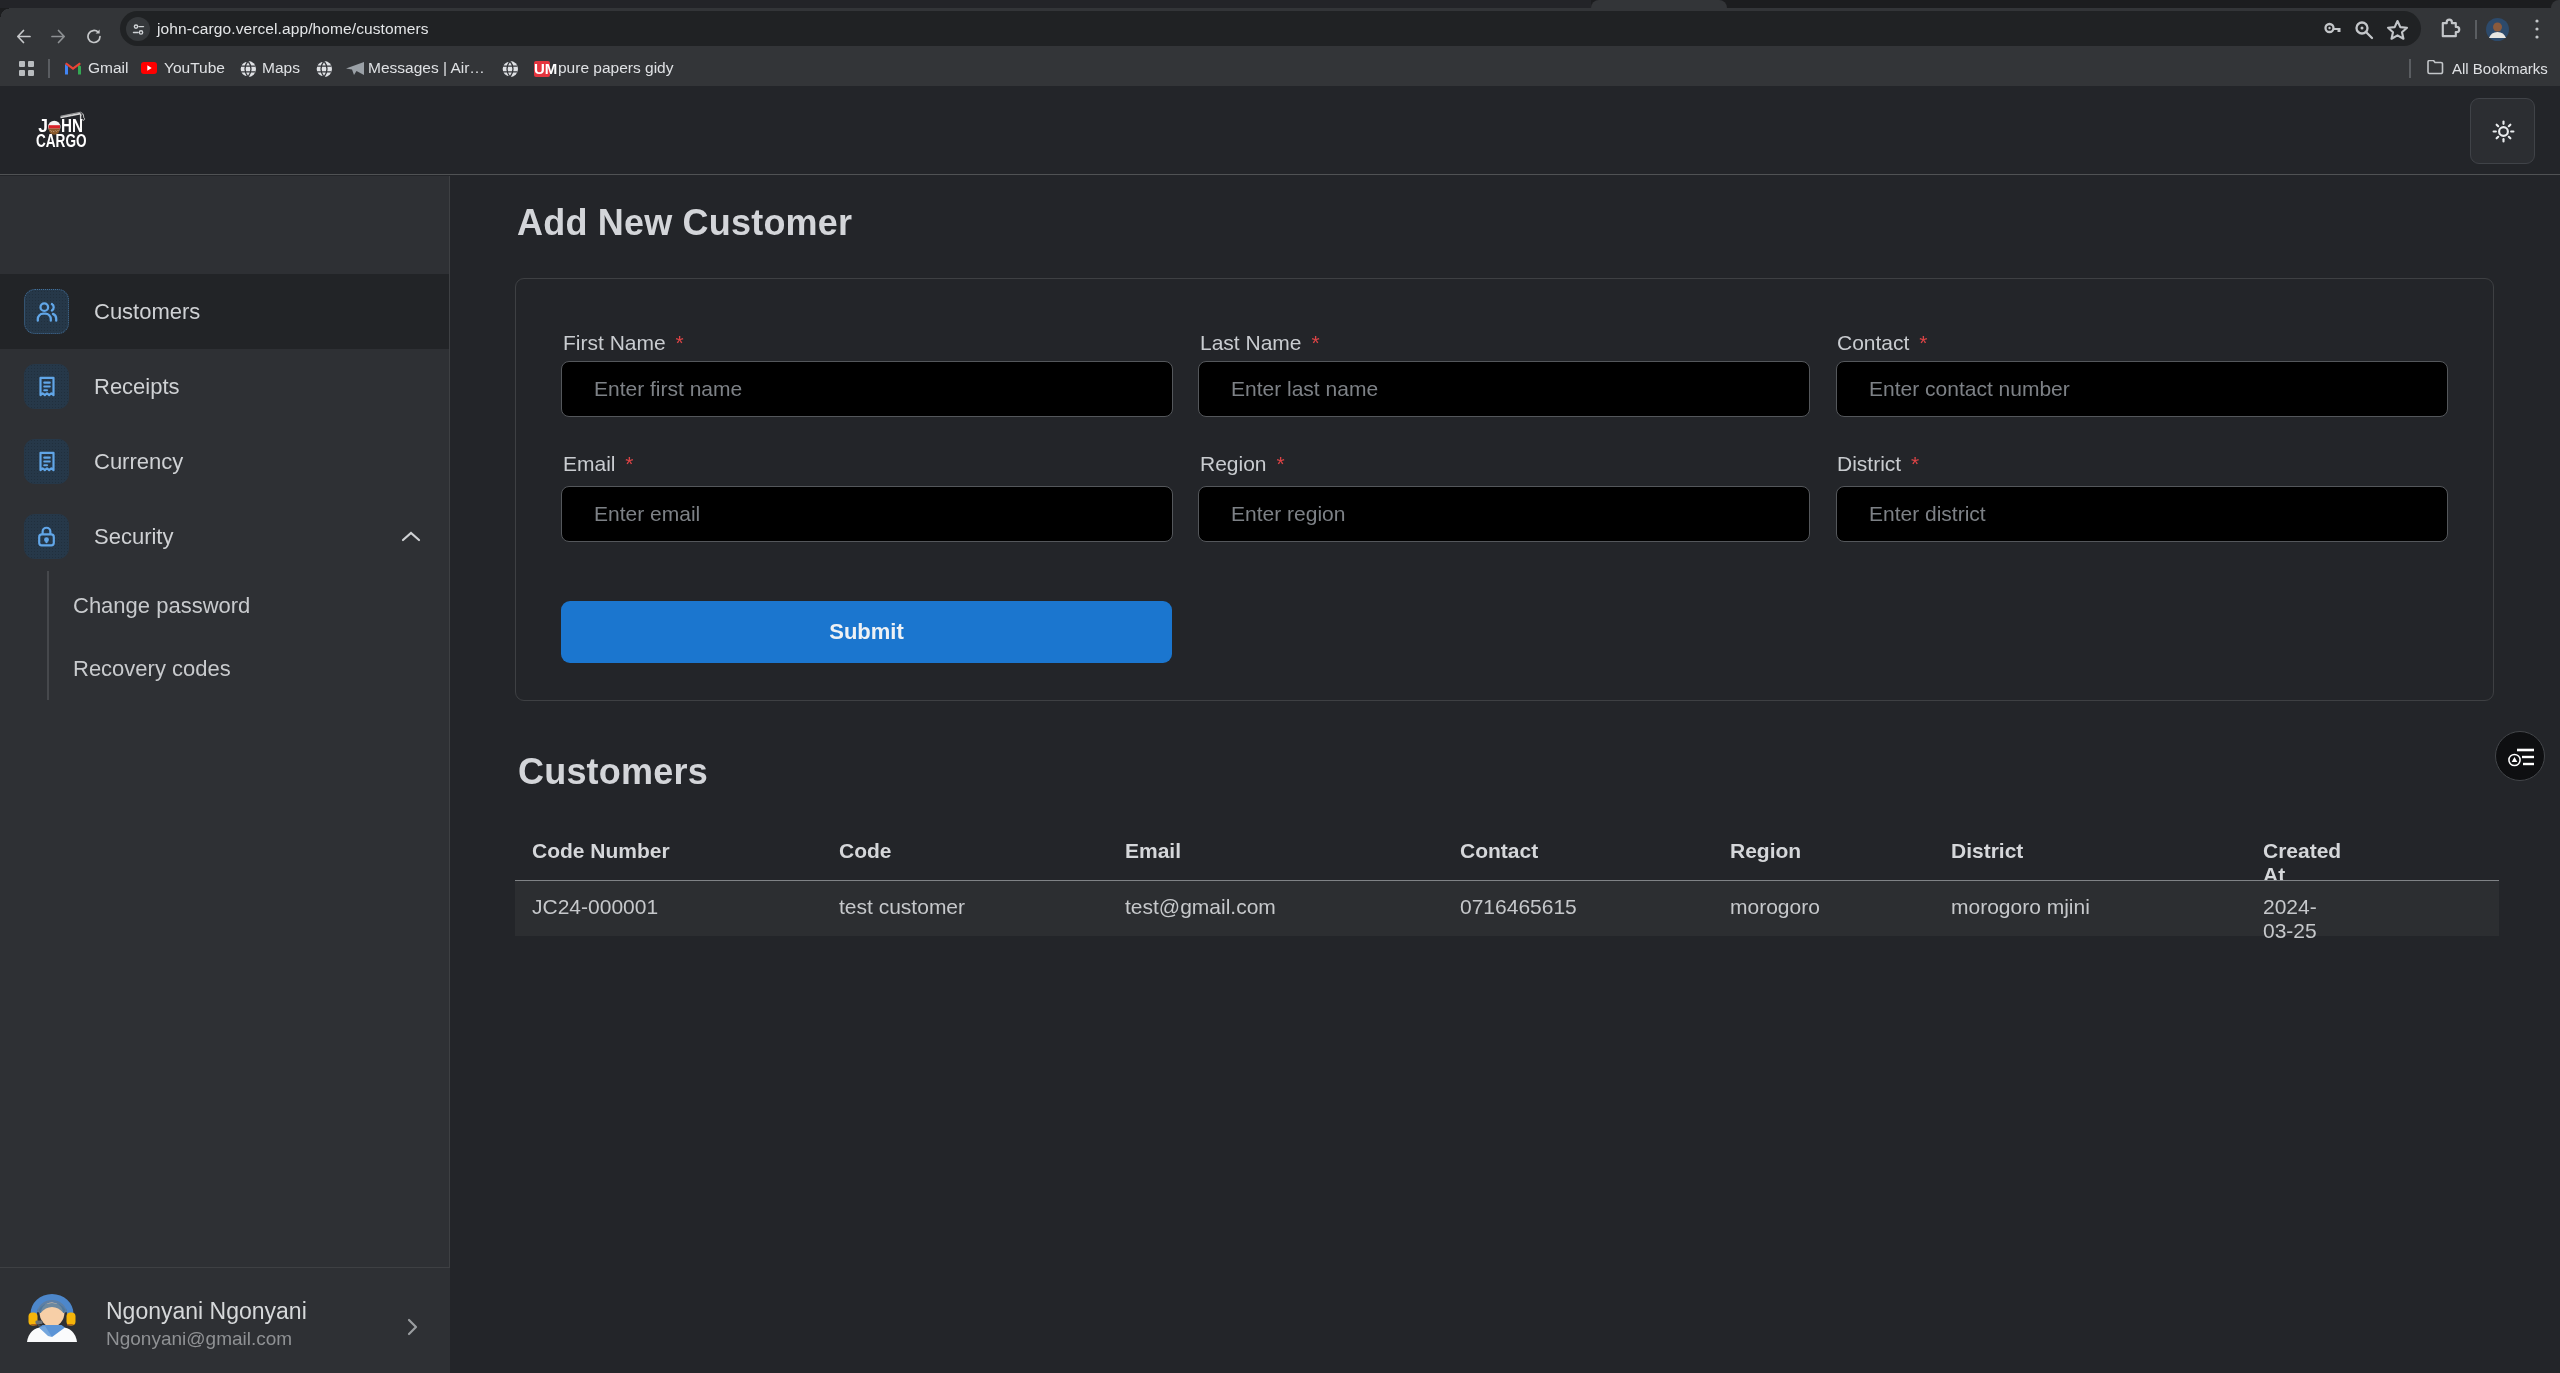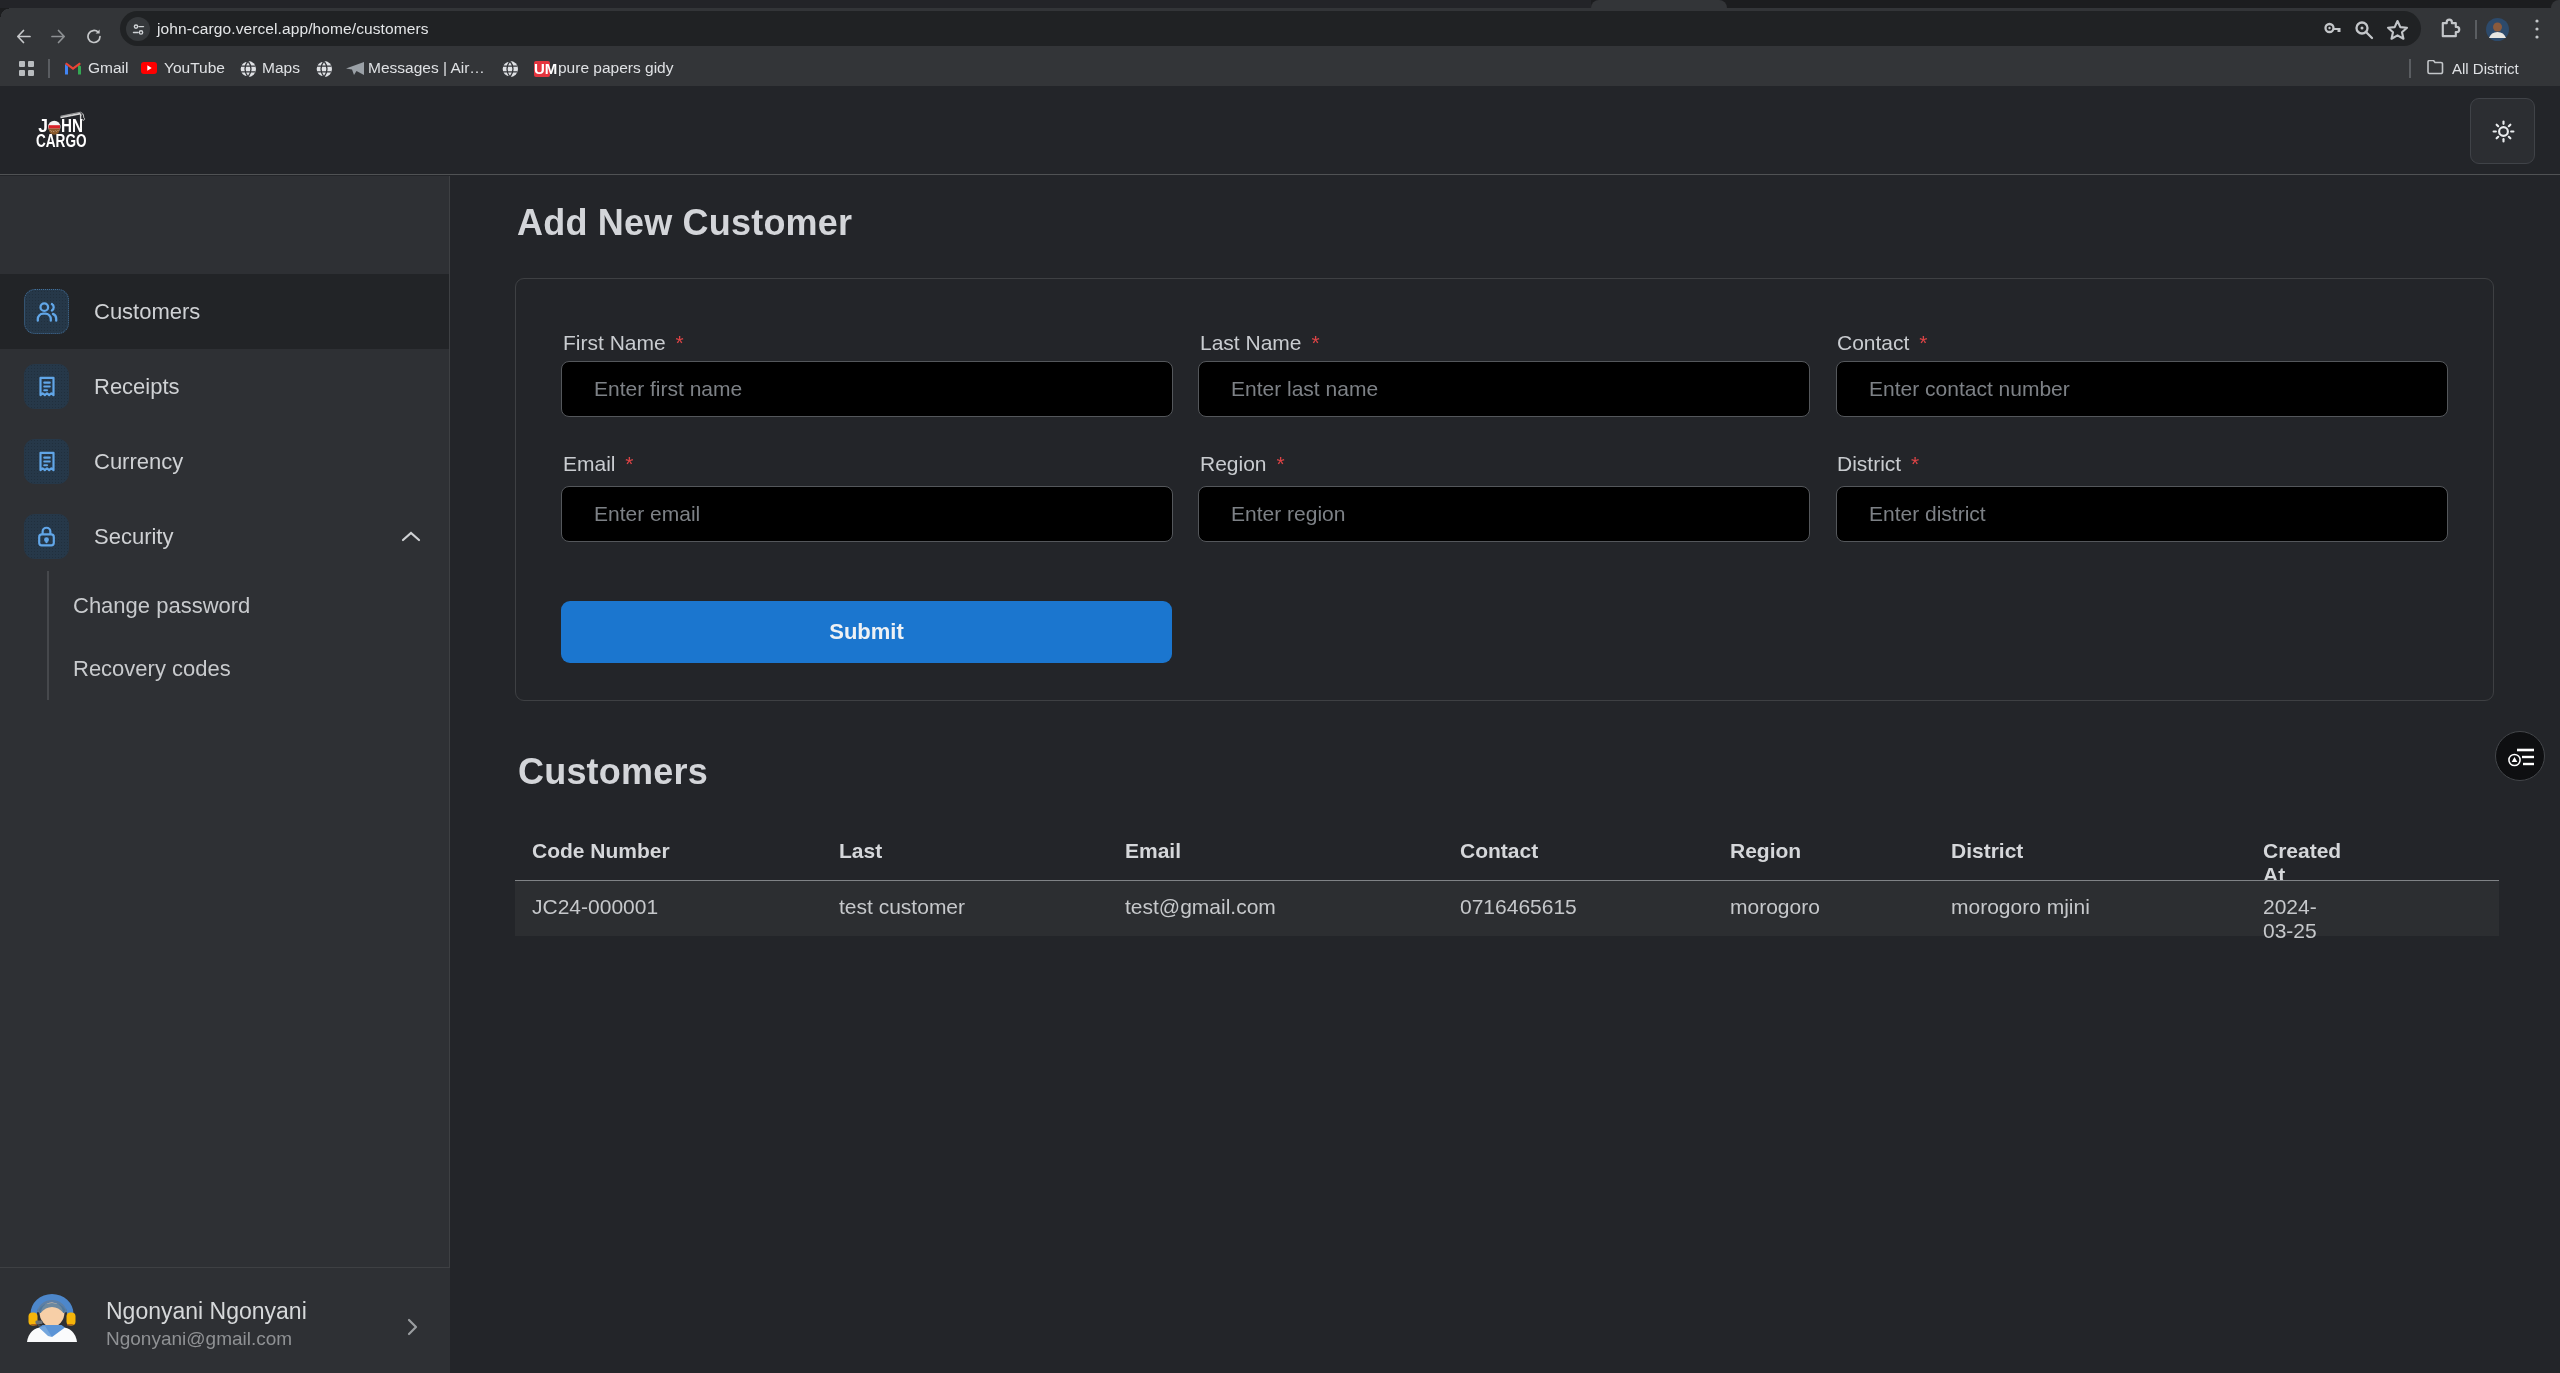--- a/index.html
+++ b/index.html
@@ -134,21 +134,21 @@
   <svg class="toolicon" style="left:502px; top:11px;" width="16" height="16" viewBox="0 0 16 16">
       <circle cx="8" cy="8" r="8" fill="#dfe1e4"></circle>
       <path d="M8 0 a8 8 0 0 0 0 16 a13 13 0 0 1 -3-8 a13 13 0 0 1 3-8z M8 0 a13 13 0 0 1 3 8 a13 13 0 0 1 -3 8 M0.5 5.2 h15 M0.5 10.8 h15" stroke="#34363a" stroke-width="1.3" fill="none"></path>
     </svg>
   <div class="abs" style="left:534px; top:11px; width:16px; height:16px; background:#e4343e; border-radius:2px; color:#fff; font-size:15px; font-weight:bold; text-align:center; line-height:16px;">UM</div>
   <div class="bmtext abs" style="left:558px; top:9px;">pure papers gidy</div>
   <div class="abs" style="left:2409px; top:9px; width:2px; height:19px; background:#5a5d61;"></div>
   <svg class="toolicon" style="left:2427px; top:10px;" width="17" height="15" viewBox="0 0 17 15">
       <path d="M1 2 a1.5 1.5 0 0 1 1.5-1.5 h4 l1.5 2 h6 A1.5 1.5 0 0 1 15.5 4 v8 a1.5 1.5 0 0 1 -1.5 1.5 h-11.5 A1.5 1.5 0 0 1 1 12z" stroke="#c3c6c9" stroke-width="1.6" fill="none"></path>
     </svg>
-  <div class="bmtext abs" style="left:2452px; top:9.5px; font-size:15px;">All District</div>
+  <div class="bmtext abs" style="left:2452px; top:9.5px; font-size:15px;">All Bookmarks</div>
 </div>
 
 <div id="app">
 
   <div id="appheader">
     <div class="abs" id="logo" style="left:34px; top:20px; width:62px; height:44px;">
       <svg width="62" height="44" viewBox="0 0 62 44">
         <path d="M26.5 11.5 L46.5 7.6" stroke="#d8d8d8" stroke-width="1.7" fill="none"></path>
         <path d="M26.5 10.2 L46.5 6.2 L48.8 7.6 L47.5 9.5" stroke="#cfcfcf" stroke-width="0.7" fill="none"></path>
         <path d="M46.6 7.6 L46.6 13.5" stroke="#d8d8d8" stroke-width="1.4"></path>
@@ -254,21 +254,21 @@
     <div class="finput" style="left:1385px; top:185px;">Enter contact number</div>
     <div class="flabel" style="left:112px; top:276px;">Email <span class="req">*</span></div>
     <div class="flabel" style="left:749px; top:276px;">Region <span class="req">*</span></div>
     <div class="flabel" style="left:1386px; top:276px;">District <span class="req">*</span></div>
     <div class="finput" style="left:110px; top:310px;">Enter email</div>
     <div class="finput" style="left:747px; top:310px;">Enter region</div>
     <div class="finput" style="left:1385px; top:310px;">Enter district</div>
     <div id="submit">Submit</div>
     <h1 class="pagetitle" style="left:67px; top:575px;">Customers</h1>
     <div class="th" style="left:81px; top:663px;">Code Number</div>
-    <div class="th" style="left:388px; top:663px;">Last</div>
+    <div class="th" style="left:388px; top:663px;">Code</div>
     <div class="th" style="left:674px; top:663px;">Email</div>
     <div class="th" style="left:1009px; top:663px;">Contact</div>
     <div class="th" style="left:1279px; top:663px;">Region</div>
     <div class="th" style="left:1500px; top:663px;">District</div>
     <div class="th" style="left:1812px; top:663px;">Created At</div>
     <div id="trow"></div>
     <div class="td" style="left:81px; top:719px;">JC24-000001</div>
     <div class="td" style="left:388px; top:719px;">test customer</div>
     <div class="td" style="left:674px; top:719px;">test@gmail.com</div>
     <div class="td" style="left:1009px; top:719px;">0716465615</div>

